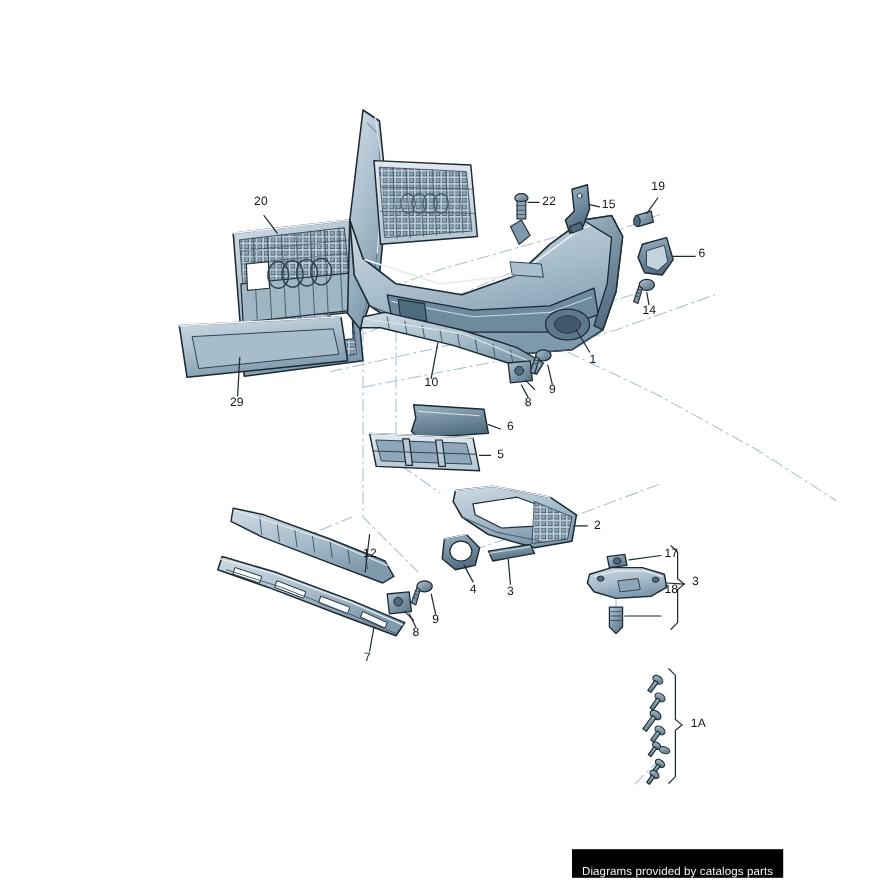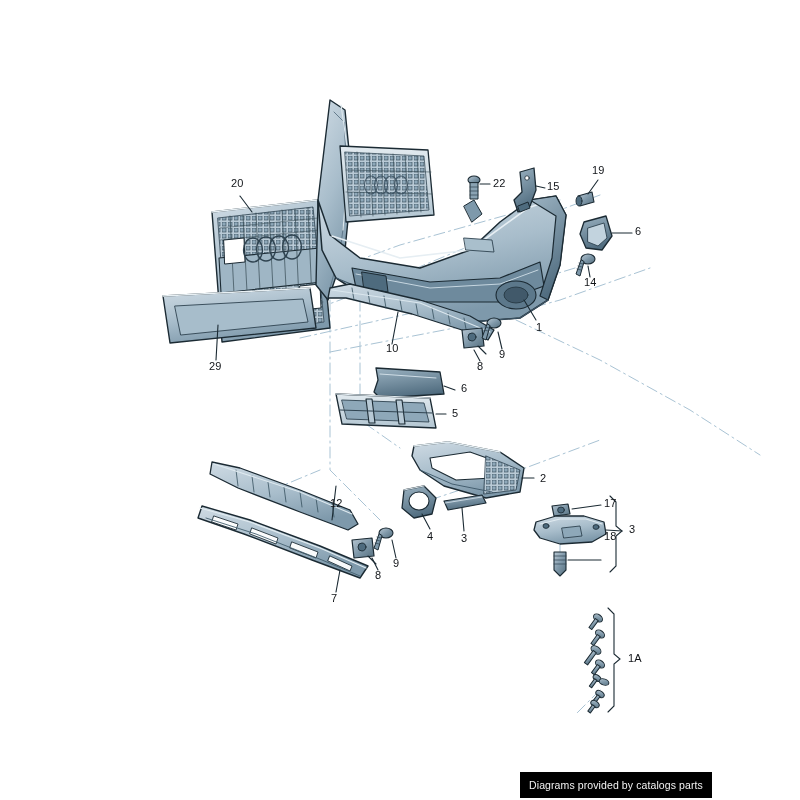--- a/index.html
+++ b/index.html
@@ -27,21 +27,21 @@
     letter-spacing: 0.2px;
   }
 
   
   #footer-bar {
     position: absolute;
     left: 520px; top: 772px;
     width: 192px; height: 26px;
     background: #000000;
     display: flex;
-    align-items: center;
+    align-items: flex-end;
     justify-content: center;
   }
   #footer-text {
     color: #f2f2f2;
     font-family: "Liberation Sans", sans-serif;
     font-size: 10.5px;
     letter-spacing: 0.1px;
     white-space: nowrap;
   }
 </style>

